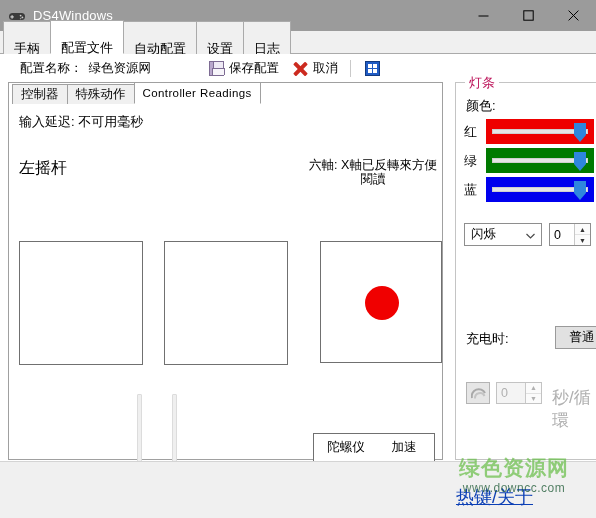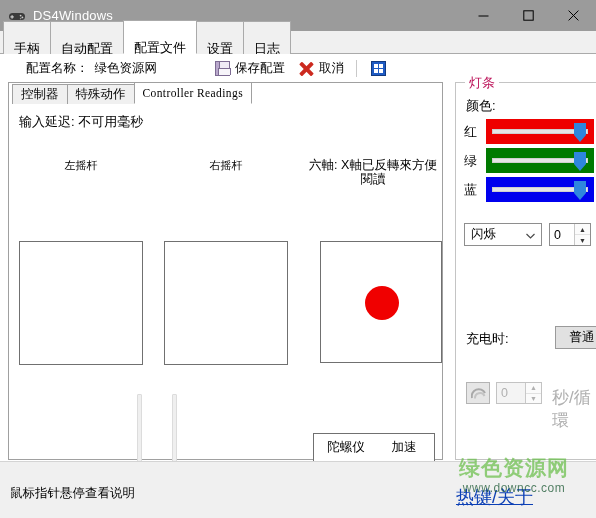--- a/index.html
+++ b/index.html
@@ -54,21 +54,21 @@
   
   #body-area {
     position:absolute; left:0; top:54px; width:596px; height:407px; background:#ffffff;
   }
 
   
   #toolbar {
     position:absolute; left:0; top:0; width:596px; height:28px;
     display:flex; align-items:center;
   }
-  #cfgname-label { margin-left:26px; font-size:12.5px; color:#000; }
+  #cfgname-label { margin-left:20px; font-size:12.5px; color:#000; }
   #cfgname-value { margin-left:6px; font-size:12.5px; color:#000; }
   .tb-item { display:flex; align-items:center; margin-left:14px; }
   .tb-item .tb-label { font-size:12.5px; margin-left:5px; color:#000; }
   .tb-sep {
     width:1px; height:17px; background:#c9c9c9; margin-left:12px;
   }
   
   .ico-save { width:15px; height:15px; background:#b9a8cc; border:1px solid #7d6b93; position:relative; }
   .ico-save::before {
     content:""; position:absolute; left:3px; top:0; width:9px; height:6px;
@@ -102,30 +102,30 @@
     display:flex; align-items:flex-end; background:transparent;
   }
   .itab {
     height:20px; line-height:19px; padding:0 8px; font-size:12.5px; color:#000;
     border:1px solid #a0a0a0; border-bottom:none; background:#f0f0f0;
     margin-right:-1px; position:relative;
   }
   .itab.first { margin-left:4px; }
   .itab.active {
     background:#ffffff; height:22px; line-height:21px; z-index:3;
-    font-family:Liberation Serif, serif; font-size:11.5px; letter-spacing:.4px;
+    font-family:Liberation Sans, sans-serif; font-size:11.5px; letter-spacing:.4px;
     border-bottom:1px solid #ffffff;
   }
   #inner-content {
     position:absolute; left:0; top:21px; width:433px; height:355px; background:#ffffff;
   }
 
   #latency { position:absolute; left:10px; top:9px; font-size:13px; color:#000; }
 
-  .stick-title { position:absolute; font-size:11px; color:#000; text-align:center; }
+  .stick-title { position:absolute; font-size:16px; color:#000; }
   .stick-box { position:absolute; border:1px solid #707070; background:#ffffff; }
 
   #sixaxis-title {
     position:absolute; left:300px; top:54px; width:128px; text-align:center;
     font-size:12.5px; color:#000; line-height:14px;
   }
   #sixaxis-box { left:311px; top:137px; width:122px; height:122px; }
   #sixaxis-dot {
     position:absolute; left:44px; top:44px; width:34px; height:34px;
     border-radius:50%; background:#f00000;
@@ -291,22 +291,22 @@
       <svg width="11" height="11" viewBox="0 0 11 11">
           <line x1="0.6" y1="0.6" x2="10.4" y2="10.4" stroke="#000" stroke-width="1"></line>
           <line x1="10.4" y1="0.6" x2="0.6" y2="10.4" stroke="#000" stroke-width="1"></line>
         </svg>
     </div>
   </div>
 </div>
 
 <div id="outer-tabs">
   <div class="otab first">手柄</div>
+  <div class="otab active">配置文件</div>
   <div class="otab">自动配置</div>
-  <div class="otab active">配置文件</div>
   <div class="otab">设置</div>
   <div class="otab">日志</div>
 </div>
 
 <div id="body-area">
 
   <div id="toolbar">
     <span id="cfgname-label">配置名称：</span>
     <span id="cfgname-value">绿色资源网</span>
 
@@ -342,21 +342,20 @@
       <div class="itab active">Controller Readings</div>
     </div>
 
     <div id="inner-content">
 
       <span id="latency">输入延迟: 不可用毫秒</span>
 
       <div class="stick-title" style="left:10px; top:54px; width:124px;">左摇杆</div>
       <div class="stick-box" style="left:10px; top:137px; width:124px; height:124px;"></div>
 
-      <div class="stick-title" style="left:155px; top:54px; width:124px;">右摇杆</div>
       <div class="stick-box" style="left:155px; top:137px; width:124px; height:124px;"></div>
 
       <div id="sixaxis-title">六軸: X軸已反轉來方便閱讀</div>
       <div class="stick-box" id="sixaxis-box">
         <div id="sixaxis-dot"></div>
       </div>
 
       <div class="trig" style="left:122px; top:290px; height:112px;">
         <div class="track"></div>
         <div class="thumb"></div>
@@ -494,20 +493,19 @@
   </div>
 
   <div id="lb-scroll">
     <span class="arr" style="left:4px;">‹</span>
     <span class="arr" style="right:6px;">›</span>
   </div>
 
 </div>
 
 <div id="statusbar">
-  <span id="status-text">鼠标指针悬停查看说明</span>
   <span id="hotkey-link">热键/关于</span>
 </div>
 
 <div id="watermark">
   <div id="wm-main">绿色资源网</div>
   <div id="wm-sub">www.downcc.com</div>
 </div>
 
 </body></html>

